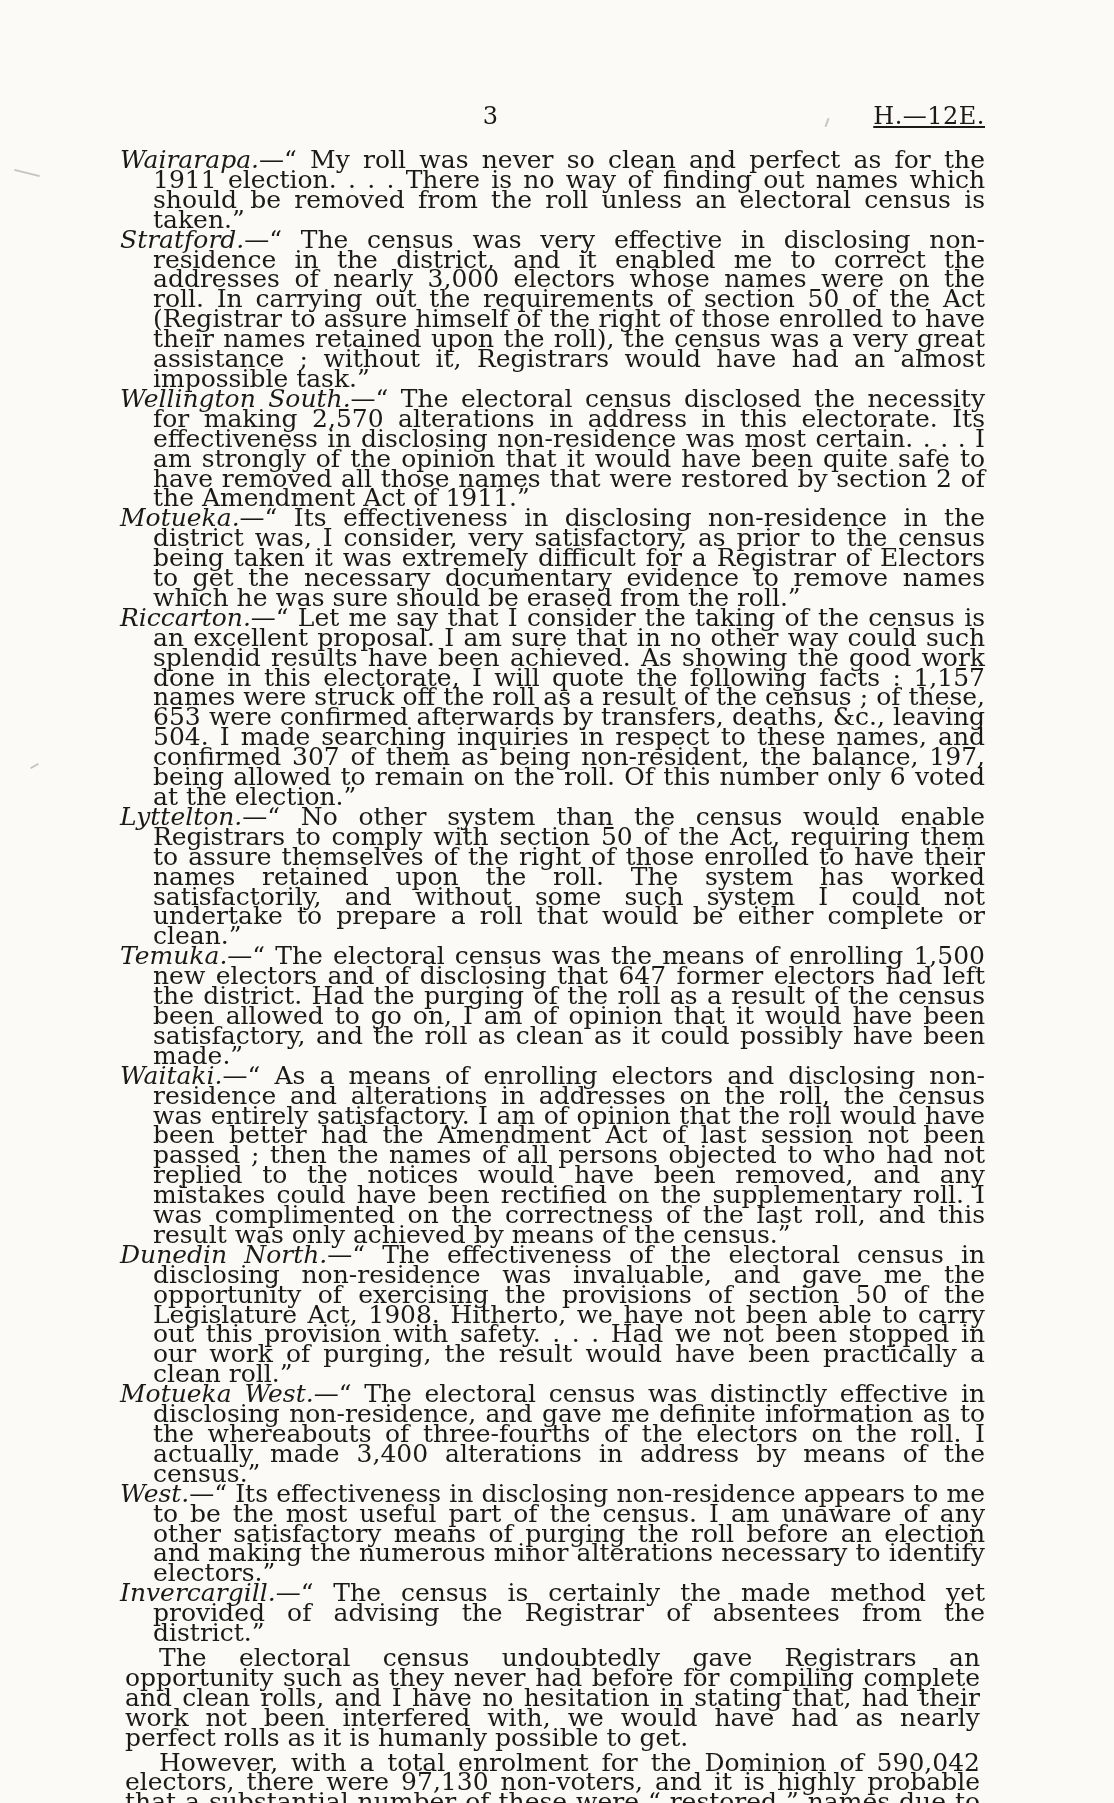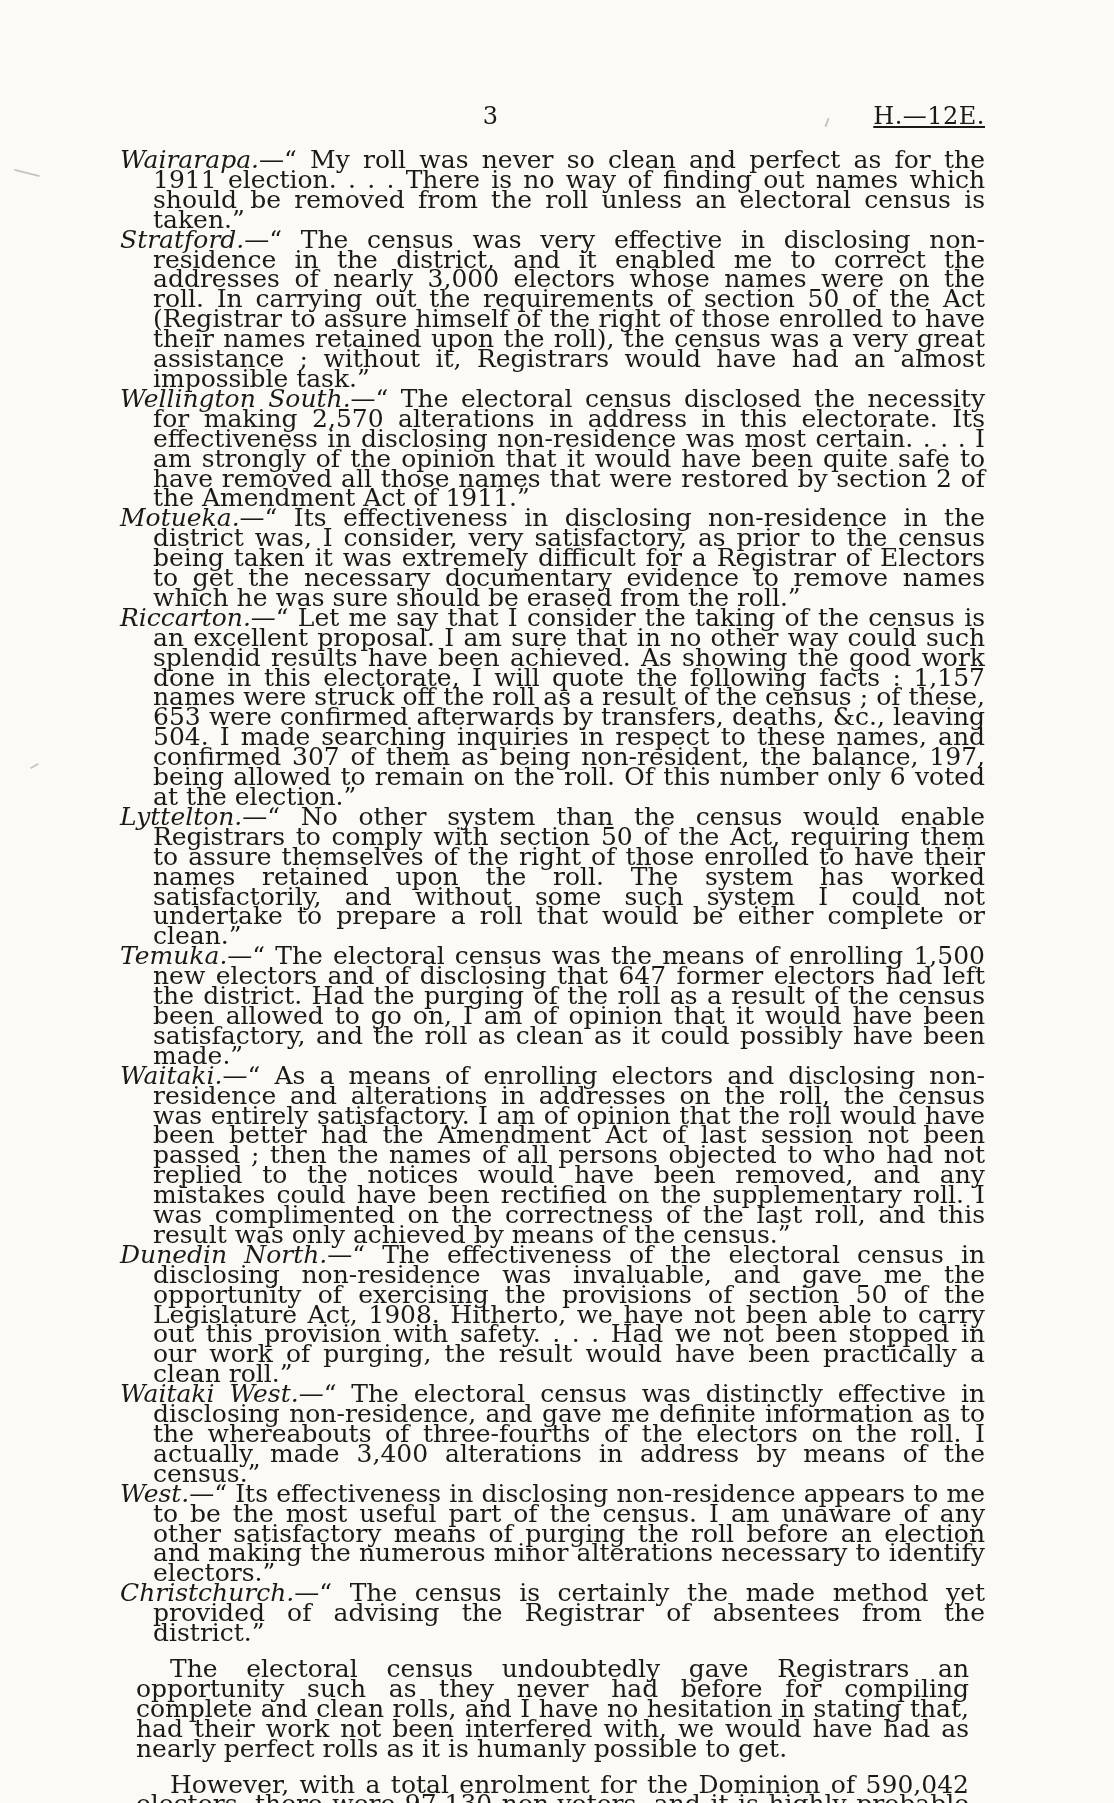--- a/index.html
+++ b/index.html
@@ -39,21 +39,21 @@
     line-height: 19.9px;
     text-align: justify;
   }
   .quote {
     margin: 0;
     padding-left: 33px;
     text-indent: -33px;
   }
   .district { font-style: italic; }
   .para {
-    margin: 16px;
+    margin: 5px;
     text-indent: 34px;
   }
   .scan-mark { position: absolute; background: #9a9892; opacity: 0.55; }
   .mark-top-left { left: 14px; top: 172px; width: 26px; height: 2px; transform: rotate(14deg); }
   .mark-left-margin { left: 30px; top: 765px; width: 9px; height: 2px; transform: rotate(-30deg); }
   .mark-header-tick { left: 826px; top: 118px; width: 2px; height: 9px; transform: rotate(20deg); }
 </style>
 </head>
 <body>
 
@@ -72,23 +72,23 @@
     <section class="quotes">
       <p class="quote"><i class="district">Wairarapa.</i><span>—“ My roll was never so clean and perfect as for the 1911 election.  .  .  . There is no way of finding out names which should be removed from the roll unless an electoral census is taken.”</span></p>
       <p class="quote"><i class="district">Stratford.</i><span>—“ The census was very effective in disclosing non-residence in the district, and it enabled me to correct the addresses of nearly 3,000 electors whose names were on the roll.  In carrying out the requirements of section 50 of the Act (Registrar to assure himself of the right of those enrolled to have their names retained upon the roll), the census was a very great assistance ; without it, Registrars would have had an almost impossible task.”</span></p>
       <p class="quote"><i class="district">Wellington South.</i><span>—“ The electoral census disclosed the necessity for making 2,570 alterations in address in this electorate.  Its effectiveness in disclosing non-residence was most certain.  .  .  . I am strongly of the opinion that it would have been quite safe to have removed all those names that were restored by section 2 of the Amendment Act of 1911.”</span></p>
       <p class="quote"><i class="district">Motueka.</i><span>—“ Its effectiveness in disclosing non-residence in the district was, I consider, very satisfactory, as prior to the census being taken it was extremely difficult for a Registrar of Electors to get the necessary documentary evidence to remove names which he was sure should be erased from the roll.”</span></p>
       <p class="quote"><i class="district">Riccarton.</i><span>—“ Let me say that I consider the taking of the census is an excellent proposal.  I am sure that in no other way could such splendid results have been achieved.  As showing the good work done in this electorate, I will quote the following facts : 1,157 names were struck off the roll as a result of the census ; of these, 653 were confirmed afterwards by transfers, deaths, &amp;c., leaving 504.  I made searching inquiries in respect to these names, and confirmed 307 of them as being non-resident, the balance, 197, being allowed to remain on the roll.  Of this number only 6 voted at the election.”</span></p>
       <p class="quote"><i class="district">Lyttelton.</i><span>—“ No other system than the census would enable Registrars to comply with section 50 of the Act, requiring them to assure themselves of the right of those enrolled to have their names retained upon the roll.  The system has worked satisfactorily, and without some such system I could not undertake to prepare a roll that would be either complete or clean.”</span></p>
       <p class="quote"><i class="district">Temuka.</i><span>—“ The electoral census was the means of enrolling 1,500 new electors and of disclosing that 647 former electors had left the district.  Had the purging of the roll as a result of the census been allowed to go on, I am of opinion that it would have been satisfactory, and the roll as clean as it could possibly have been made.”</span></p>
       <p class="quote"><i class="district">Waitaki.</i><span>—“ As a means of enrolling electors and disclosing non-residence and alterations in addresses on the roll, the census was entirely satisfactory.  I am of opinion that the roll would have been better had the Amendment Act of last session not been passed ; then the names of all persons objected to who had not replied to the notices would have been removed, and any mistakes could have been rectified on the supplementary roll.  I was complimented on the correctness of the last roll, and this result was only achieved by means of the census.”</span></p>
       <p class="quote"><i class="district">Dunedin North.</i><span>—“ The effectiveness of the electoral census in disclosing non-residence was invaluable, and gave me the opportunity of exercising the provisions of section 50 of the Legislature Act, 1908.  Hitherto, we have not been able to carry out this provision with safety.  .  .  . Had we not been stopped in our work of purging, the result would have been practically a clean roll.”</span></p>
-      <p class="quote"><i class="district">Waitaki West.</i><span>—“ The electoral census was distinctly effective in disclosing non-residence, and gave me definite information as to the whereabouts of three-fourths of the electors on the roll.  I actually made 3,400 alterations in address by means of the census.”</span></p>
+      <p class="quote"><i class="district">Motueka West.</i><span>—“ The electoral census was distinctly effective in disclosing non-residence, and gave me definite information as to the whereabouts of three-fourths of the electors on the roll.  I actually made 3,400 alterations in address by means of the census.”</span></p>
       <p class="quote"><i class="district">West.</i><span>—“ Its effectiveness in disclosing non-residence appears to me to be the most useful part of the census.  I am unaware of any other satisfactory means of purging the roll before an election and making the numerous minor alterations necessary to identify electors.”</span></p>
-      <p class="quote"><i class="district">Christchurch.</i><span>—“ The census is certainly the made method yet provided of advising the Registrar of absentees from the district.”</span></p>
+      <p class="quote"><i class="district">Invercargill.</i><span>—“ The census is certainly the made method yet provided of advising the Registrar of absentees from the district.”</span></p>
     </section>
 
     <section class="closing">
       <p class="para">The electoral census undoubtedly gave Registrars an opportunity such as they never had before for compiling complete and clean rolls, and I have no hesitation in stating that, had their work not been interfered with, we would have had as nearly perfect rolls as it is humanly possible to get.</p>
       <p class="para">However, with a total enrolment for the Dominion of 590,042 electors, there were 97,130 non-voters, and it is highly probable that a substantial number of these were “ restored ” names due to the Amendment Act of 1911.  In Wellington North and Wellington Central, for instance, there were 2,754 and 2,753 non-voters respectively, which is a strong indication of the overloaded condition of these rolls, especially when we consider that in Wellington Central, where there was a second ballot, the non-voters referred to did not show up at either ballot.  As the contests in these electorates occasioned considerable interest on the part of the electors, it can only be concluded that the large percentage of non-voters was almost entirely due to overloaded rolls.</p>
     </section>
   </main>
 
 </div>
 

